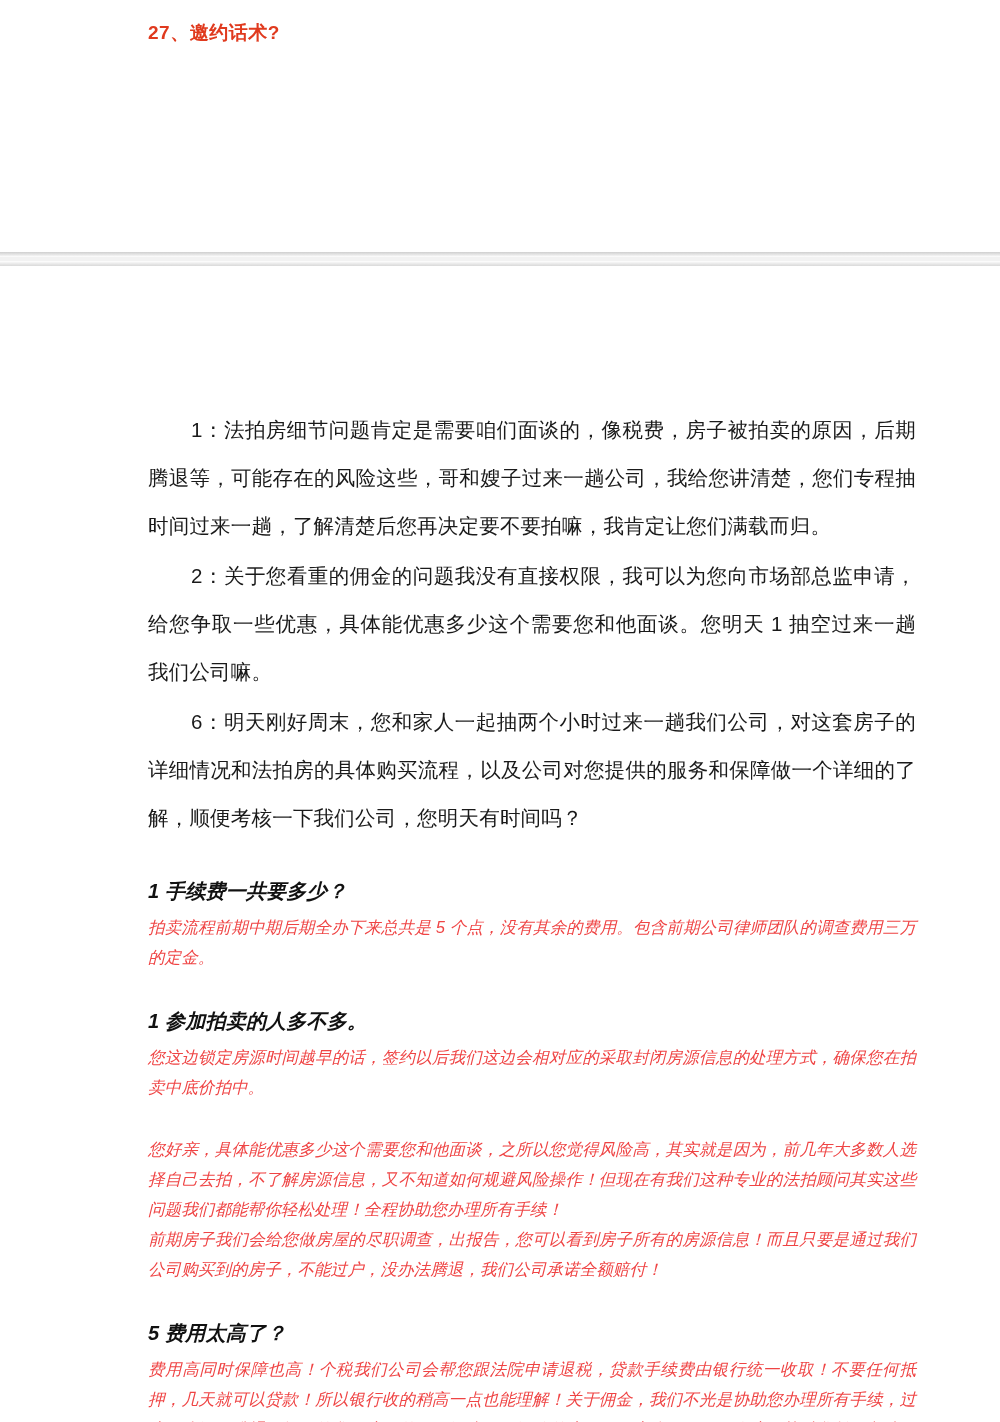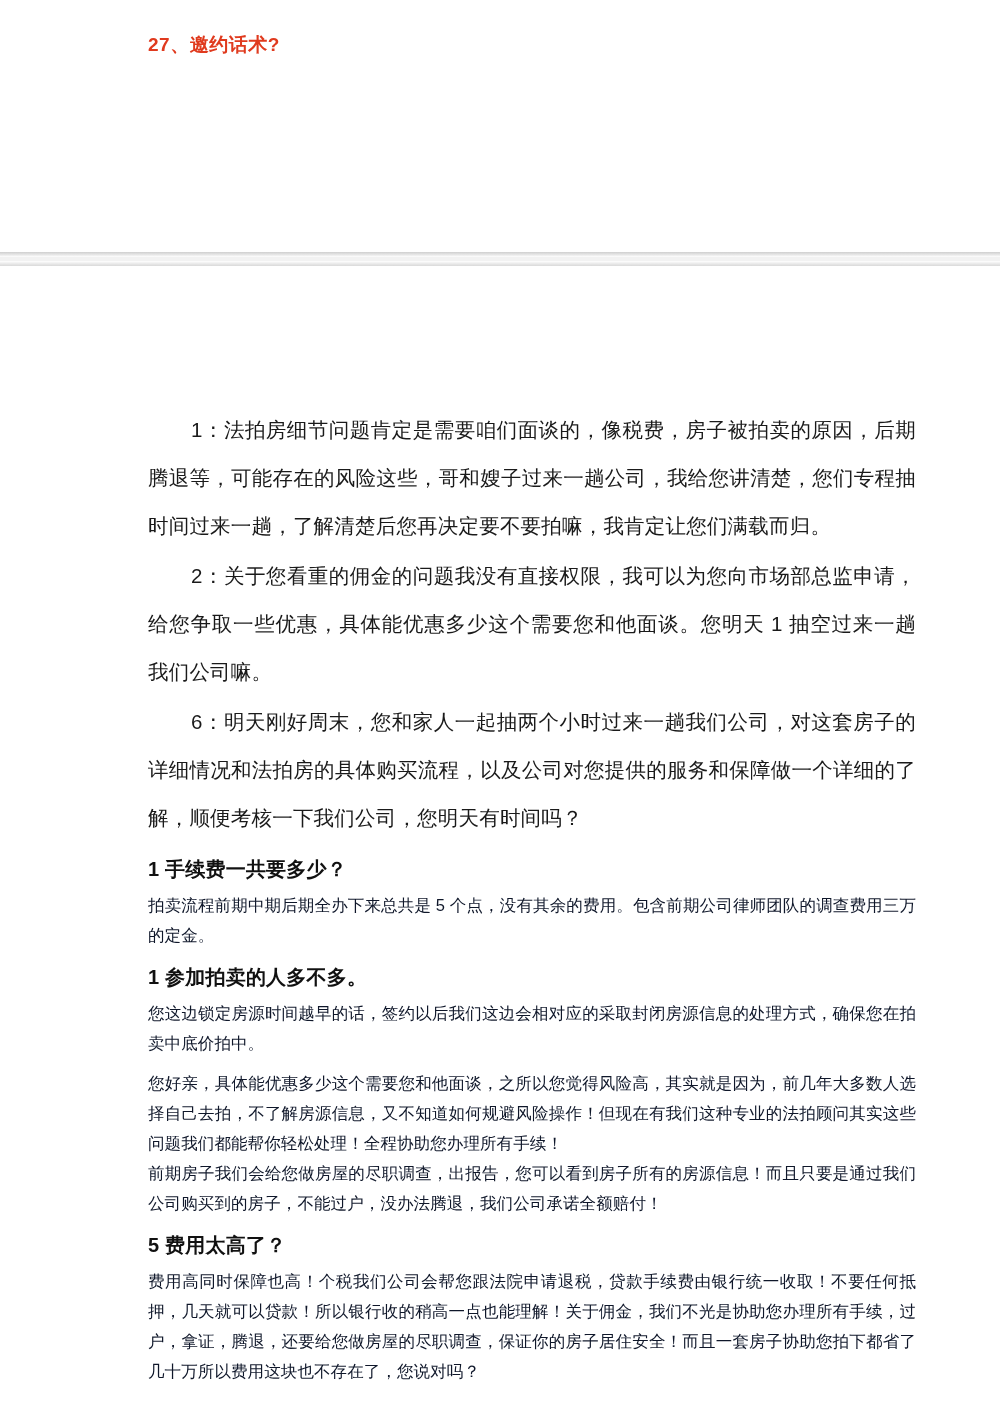--- a/index.html
+++ b/index.html
@@ -26,21 +26,21 @@
   
   .top-section {
     position: relative;
     height: 252px;
     background: #ffffff;
   }
 
   .heading-red {
     position: absolute;
     left: 148px;
-    top: 32px;
+    top: 20px;
     font-size: 19px;
     font-weight: bold;
     color: #e03a1e;
     letter-spacing: 0.5px;
     font-family: "Liberation Sans", sans-serif;
   }
 
   
   .page-break {
     position: relative;
@@ -83,36 +83,37 @@
     font-size: 20.5px;
     line-height: 48px;
     color: #1a1a1a;
     text-align: justify;
     margin: 0 0 2px 0;
     text-indent: 2.1em;
     letter-spacing: 0.2px;
   }
 
   .qa-block {
-    margin-top: 10px;
+    margin-top: 32px;
+    font-style: italic;
   }
 
   .q-title {
     font-size: 20px;
     font-weight: bold;
     color: #111111;
     line-height: 34px;
     margin: 10px 0 4px 0;
     letter-spacing: 0.2px;
   }
 
   .a-text {
     font-size: 16.5px;
     line-height: 30px;
-    color: #0f172a;
+    color: #ef4444;
     text-align: justify;
     margin: 0;
     letter-spacing: 0.1px;
   }
 
   .a-text + .a-text {
     margin-top: 0px;
   }
 </style>
 </head>

